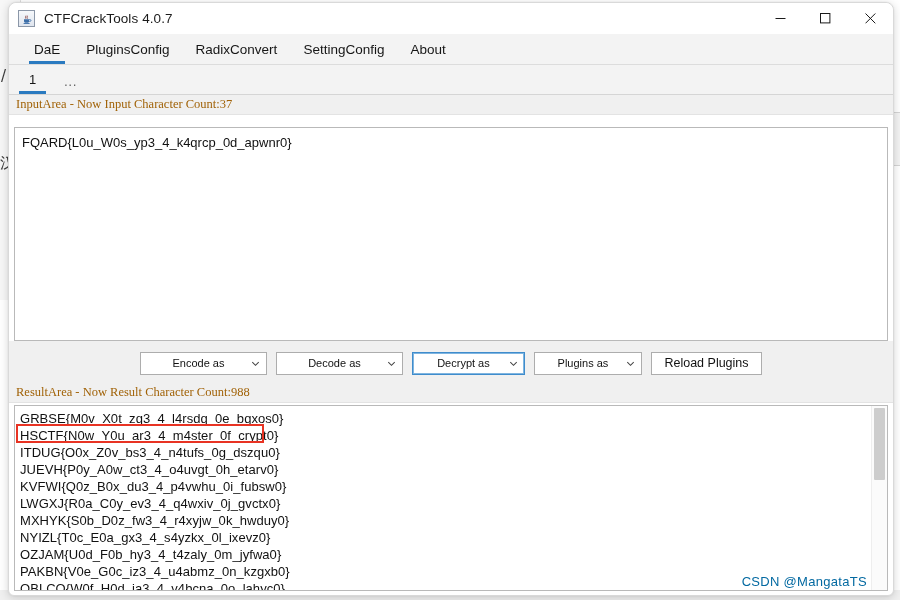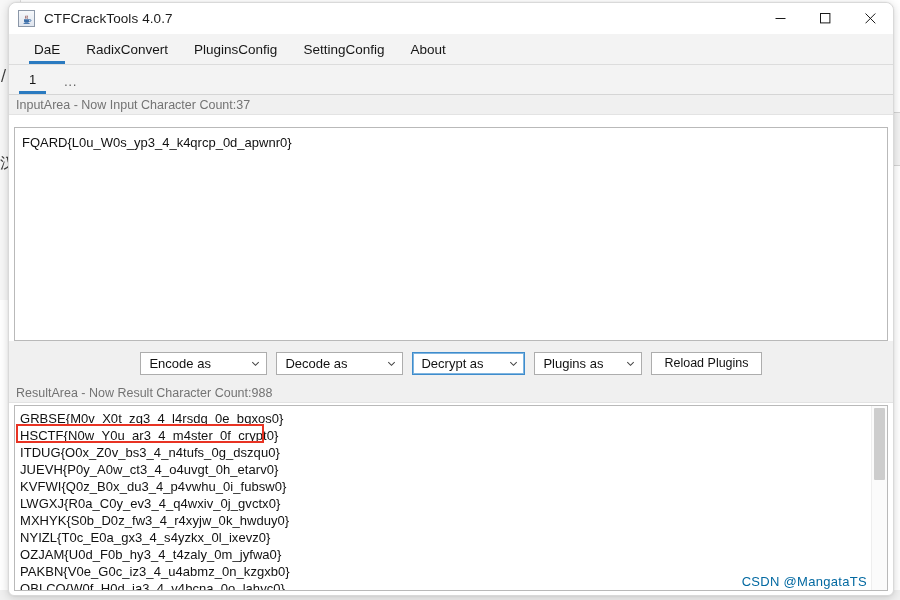--- a/index.html
+++ b/index.html
@@ -181,23 +181,24 @@
 
   
   .section-label {
     height: 19px;
     min-height: 19px;
     background: #f0f0f0;
     display: flex;
     align-items: center;
     padding-left: 7px;
     font-size: 12.5px;
-    color: #737373;
+    color: #a16207;
     border-bottom: 1px solid #e3e3e3;
     white-space: nowrap;
+    font-family: Liberation Serif, serif;
   }
 
   
   #input-area-wrap {
     margin: 12px 5px 0 5px;
     border: 1px solid #b9b9b9;
     background: #ffffff;
     height: 212px;
     min-height: 212px;
     position: relative;
@@ -223,26 +224,27 @@
     justify-content: center;
     gap: 9px;
     padding-top: 2px;
   }
   .combo {
     height: 23px;
     background: #ffffff;
     border: 1px solid #adadad;
     display: flex;
     align-items: center;
-    font-size: 13px;
+    font-size: 11px;
     color: #111;
     padding: 0 5px 0 8px;
     box-sizing: border-box;
     cursor: default;
     position: relative;
+    text-align: center;
   }
   .combo.wide   { width: 127px; }
   .combo.medium { width: 113px; }
   .combo.narrow { width: 108px; }
   .combo .combo-label {
     flex: 1;
     white-space: nowrap;
     overflow: hidden;
   }
   .combo.focused {
@@ -375,22 +377,22 @@
         <svg width="11" height="11" viewBox="0 0 11 11">
             <line x1="0.5" y1="0.5" x2="10.3" y2="10.3" stroke="#1a1a1a" stroke-width="1"></line>
             <line x1="10.3" y1="0.5" x2="0.5" y2="10.3" stroke="#1a1a1a" stroke-width="1"></line>
           </svg>
       </div>
     </div>
   </div>
 
   <div id="menu-bar">
     <div class="menu-item active">DaE</div>
+    <div class="menu-item">PluginsConfig</div>
     <div class="menu-item">RadixConvert</div>
-    <div class="menu-item">PluginsConfig</div>
     <div class="menu-item">SettingConfig</div>
     <div class="menu-item">About</div>
   </div>
 
   <div id="tab-row">
     <div class="doc-tab active">1</div>
     <div class="doc-tab dots">...</div>
   </div>
 
   <div class="section-label">InputArea - Now Input Character Count:37</div>

